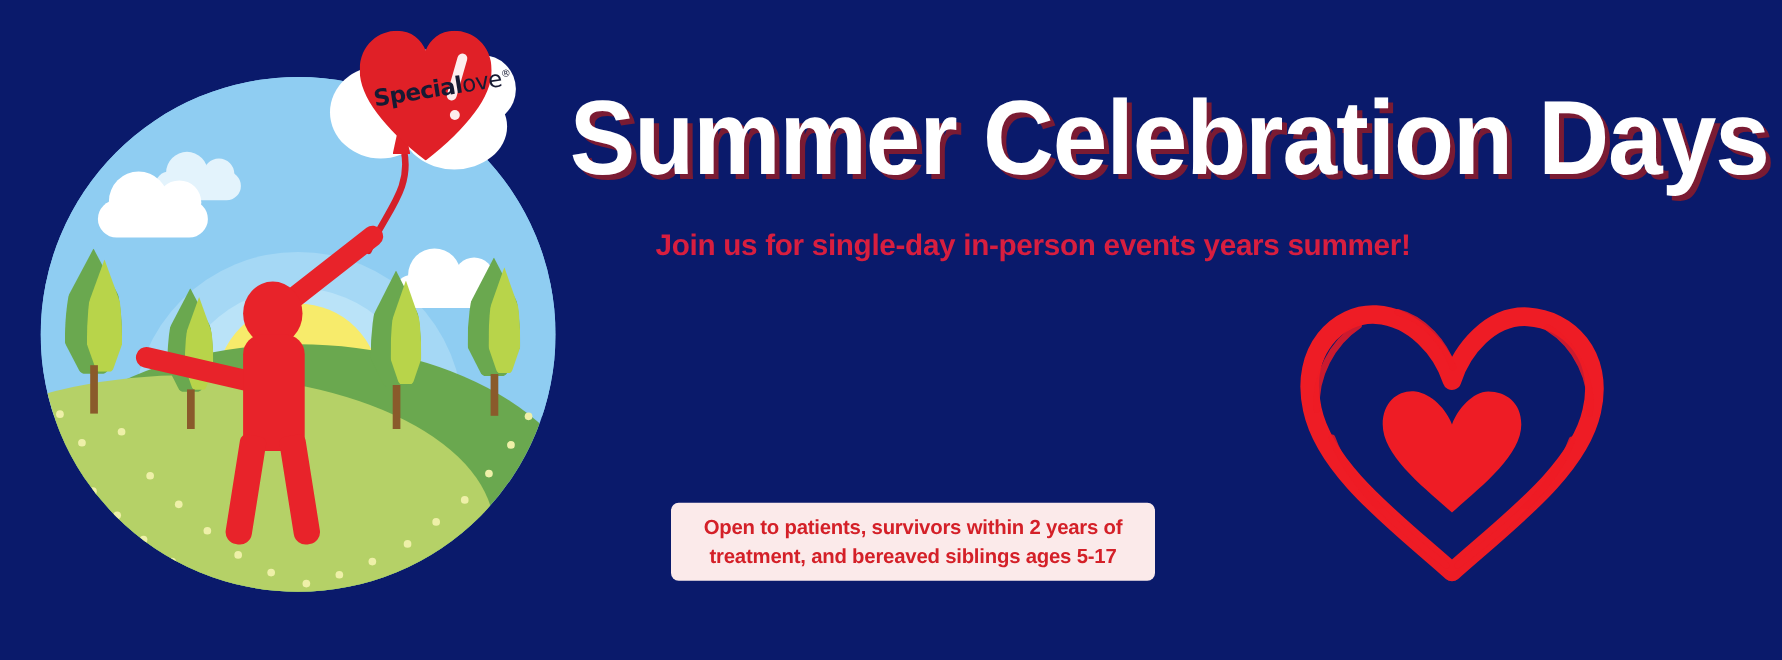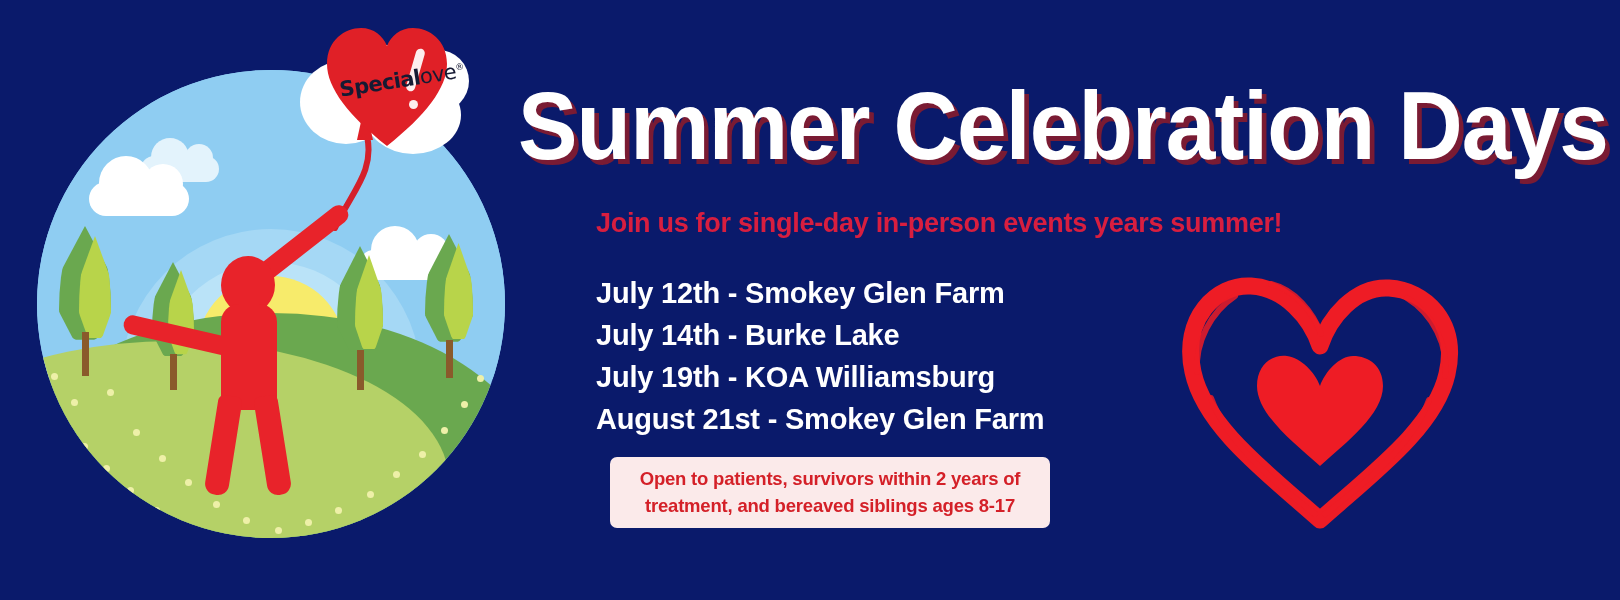--- a/index.html
+++ b/index.html
@@ -415,30 +415,24 @@
       <div class="heart-gloss"></div>
       <div class="heart-gloss2"></div>
       <div class="logo-text"><span class="bold">Special</span><span class="light">ove</span><span class="reg">®</span></div>
     </div>
   </div>
 
   <div id="title">Summer Celebration Days</div>
 
   <div id="subtitle">Join us for single-day in-person events years summer!</div>
 
-  <div id="dates">
-    <div class="date-line">July 12th - Smokey Glen Farm</div>
-    <div class="date-line">July 14th - Burke Lake</div>
-    <div class="date-line">July 19th - KOA Williamsburg</div>
-    <div class="date-line">August 21st - Smokey Glen Farm</div>
-  </div>
 
   <div id="eligibility">
     <div class="elig-line">Open to patients, survivors within 2 years of</div>
-    <div class="elig-line">treatment, and bereaved siblings ages 8-17</div>
+    <div class="elig-line">treatment, and bereaved siblings ages 5-17</div>
   </div>
 
   <svg id="brush-heart" viewBox="0 0 290 265">
     <g fill="none" stroke="#ee1c25" stroke-width="17" stroke-linecap="round" stroke-linejoin="round">
       <path d="M145,252
                C96,208 30,160 18,104
                C6,50 42,16 76,18
                C110,20 136,50 145,78
                C154,50 180,18 214,20
                C250,22 284,54 272,106

